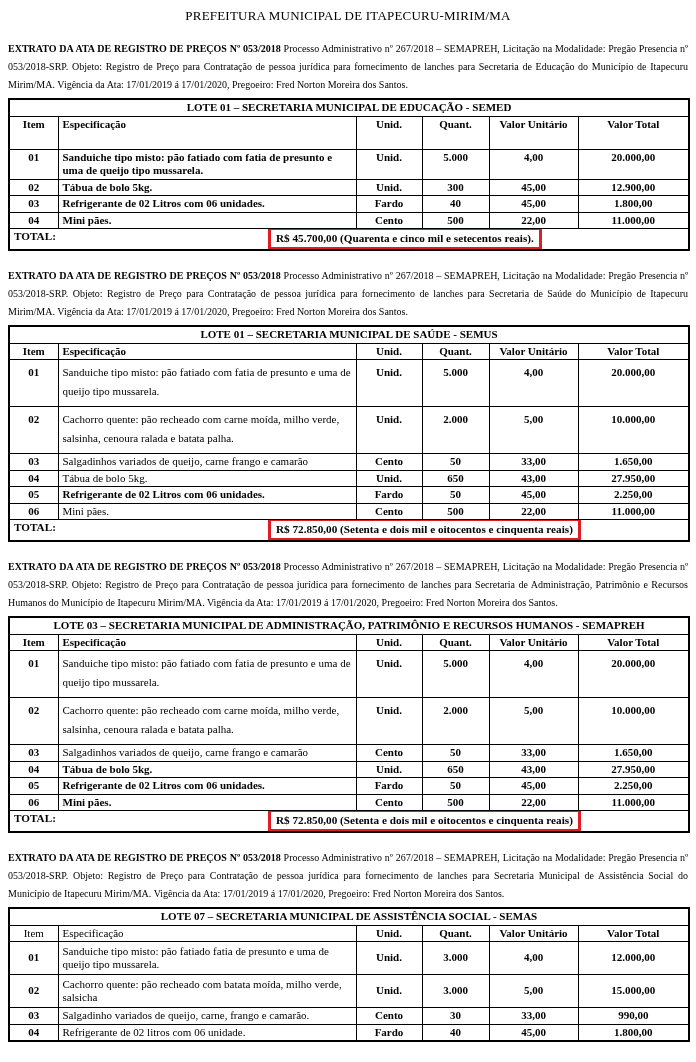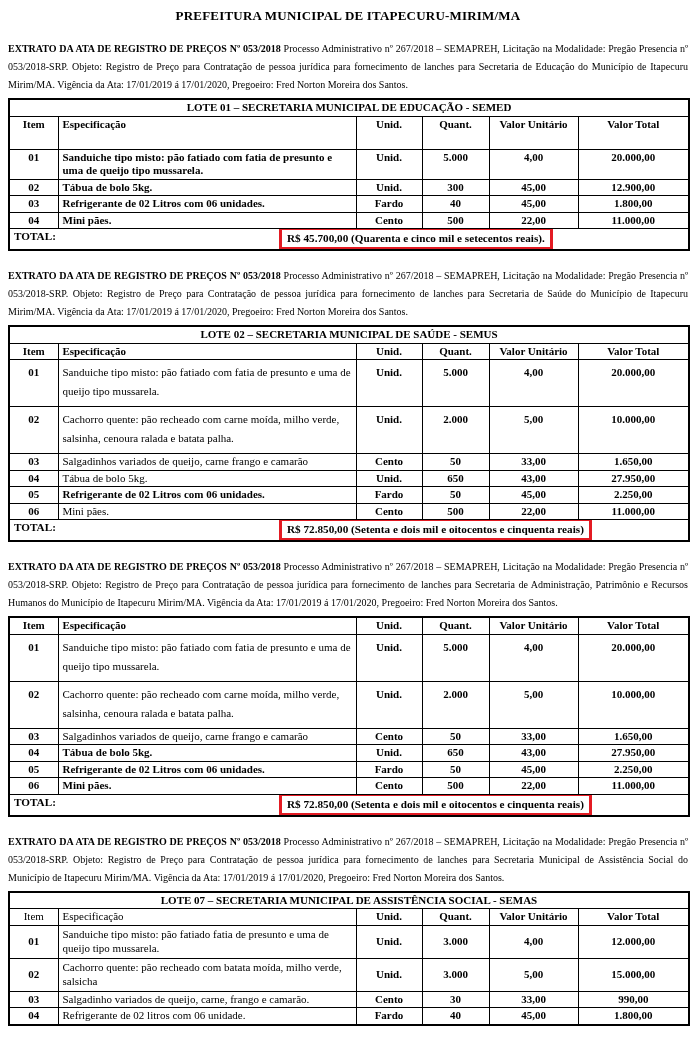--- a/index.html
+++ b/index.html
@@ -6,21 +6,21 @@
   body {
     width: 696px;
     font-family: "Liberation Serif", "DejaVu Serif", serif;
     color: #000;
     -webkit-font-smoothing: antialiased;
   }
   .page { width: 696px; box-sizing: border-box; padding: 5px 8px 0 8px; }
 
   .doc-title {
     font-size: 13px;
-    font-weight: bold;
+    font-weight: normal;
     text-align: center;
     margin: 3px 0 16px 0;
     letter-spacing: 0.2px;
   }
 
   .extract { margin: 0 0 12px 0; }
   .intro {
     font-size: 10px;
     line-height: 18px;
     text-align: justify;
@@ -75,21 +75,21 @@
 
   .total-row td.total-cell {
     position: relative;
     height: 18px;
     padding: 1px 4px;
     font-family: Liberation Serif, serif;
   }
   .total-label { font-weight: bold; font-size: 11.2px; }
   .red-box {
     position: absolute;
-    left: 269px;
+    left: 258px;
     top: -2px;
     border: 3px solid #e31b23;
     padding: 0 5px 1px 5px;
     font-weight: bold;
     font-size: 11.2px;
     line-height: 16px;
     white-space: nowrap;
     background: transparent;
     z-index: 2;
   }
@@ -178,21 +178,21 @@
       <colgroup>
         <col style="width:49px">
             <col style="width:298px">
             <col style="width:66px">
         <col style="width:67px">
             <col style="width:89px">
             <col style="width:111px">
       </colgroup>
       <thead>
         <tr>
-          <th colspan="6" class="lote-title">LOTE 02 – SECRETARIA MUNICIPAL DE SAÚDE - SEMUS</th>
+          <th colspan="6" class="lote-title">LOTE 01 – SECRETARIA MUNICIPAL DE SAÚDE - SEMUS</th>
         </tr>
         <tr class="col-head-row">
           <th class="c-item col-head">Item</th>
           <th class="c-spec col-head">Especificação</th>
           <th class="c-unid col-head">Unid.</th>
           <th class="c-quant col-head">Quant.</th>
           <th class="c-vu col-head">Valor Unitário</th>
           <th class="c-vt col-head">Valor Total</th>
         </tr>
       </thead>
@@ -267,20 +267,23 @@
     <table class="lote-table">
       <colgroup>
         <col style="width:49px">
             <col style="width:298px">
             <col style="width:66px">
         <col style="width:67px">
             <col style="width:89px">
             <col style="width:111px">
       </colgroup>
       <thead>
+        <tr>
+          <th colspan="6" class="lote-title">LOTE 03 – SECRETARIA MUNICIPAL DE ADMINISTRAÇÃO, PATRIMÔNIO E RECURSOS HUMANOS - SEMAPREH</th>
+        </tr>
         <tr class="col-head-row">
           <th class="c-item col-head">Item</th>
           <th class="c-spec col-head">Especificação</th>
           <th class="c-unid col-head">Unid.</th>
           <th class="c-quant col-head">Quant.</th>
           <th class="c-vu col-head">Valor Unitário</th>
           <th class="c-vt col-head">Valor Total</th>
         </tr>
       </thead>
       <tbody>

